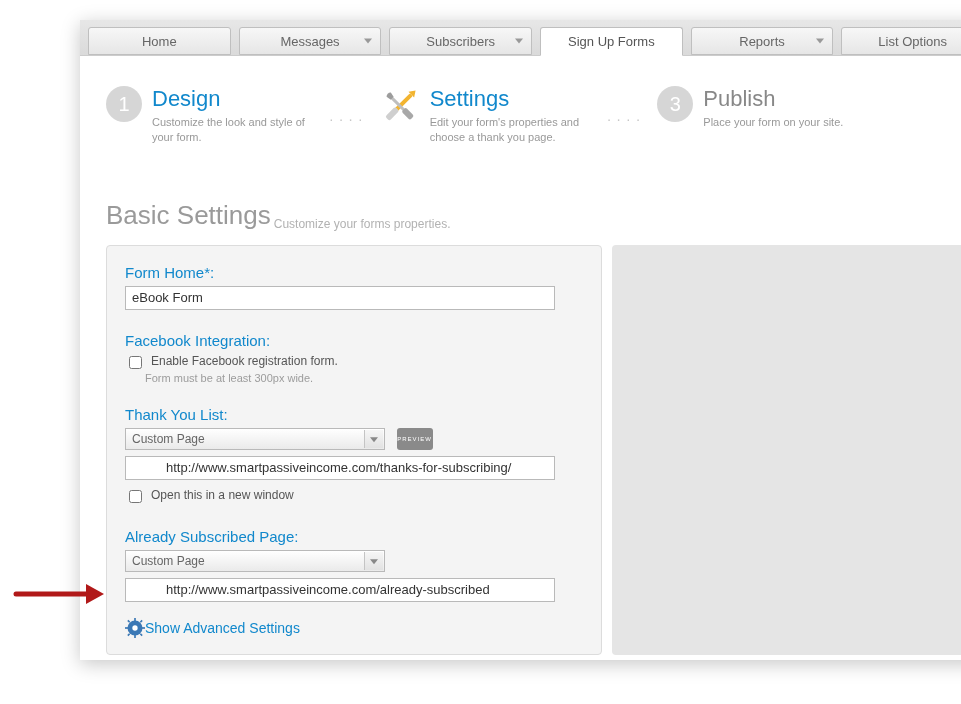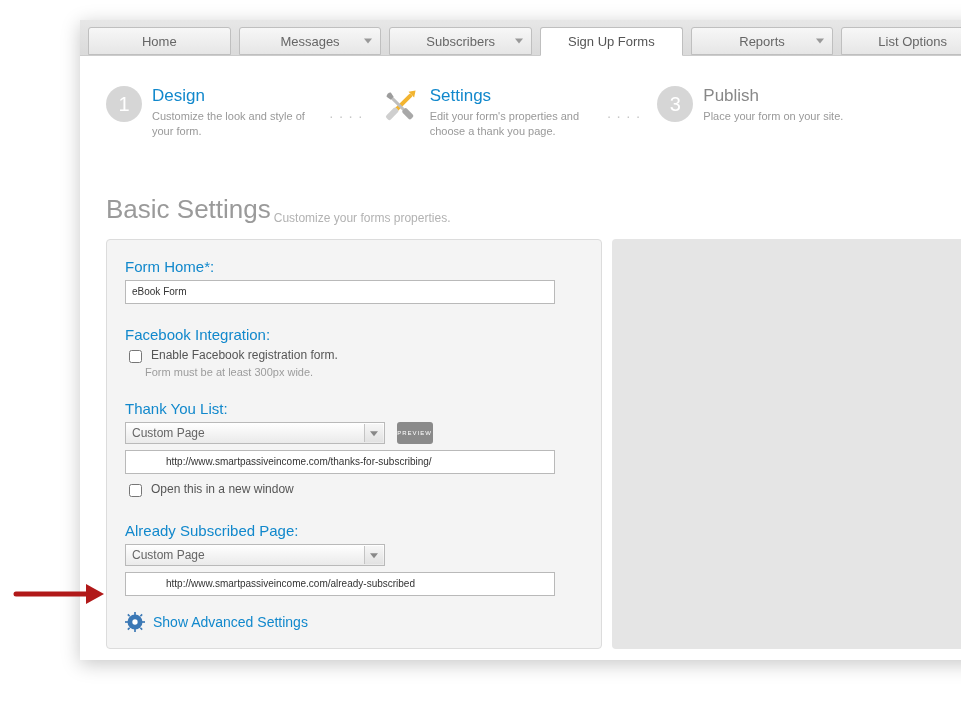--- a/index.html
+++ b/index.html
@@ -71,21 +71,21 @@
     color:#fff;
     font-size:20px;
     font-weight:400;
     display:flex;align-items:center;justify-content:center;
     margin-right:10px;
     flex:none;
   }
   .stepicon{width:40px;height:40px;margin-right:10px;flex:none;position:relative;}
   .step h3{
     margin:0 0 3px 0;
-    font-size:17px;
+    font-size:22px;
     font-weight:400;
     color:#1188cc;
     cursor:pointer;
   }
   .step h3.muted{color:#888;cursor:default;}
   .step p{
     margin:0;
     font-size:11px;
     color:#999;
     line-height:1.35;
@@ -140,21 +140,21 @@
     font-size:15px;
     margin:0 0 5px 0;
   }
   .field-label.mt{margin-top:22px;}
   .text-input, .url-input{
     width:430px;
     height:24px;
     border:1px solid #b9b9b9;
     background:#fff;
     font-family:inherit;
-    font-size:10px;
+    font-size:13px;
     padding:0 6px;
     color:#333;
     box-sizing:border-box;
   }
   .select{
     width:260px;
     height:22px;
     border:1px solid #b9b9b9;
     background:linear-gradient(#fff,#eaeaea);
     font-size:12px;
@@ -199,21 +199,20 @@
     align-items:flex-start;
     gap:6px;
     margin-top:4px;
     font-size:12px;
   }
   .check-row input{margin-top:2px;}
   .small-note{color:#9c9c9c;font-size:11px;margin-left:20px;}
   .adv-row{
     display:flex;
     align-items:center;
-    gap:8px;
     color:#1188cc;
     font-size:14px;
     margin-top:16px;
     cursor:pointer;
   }
   .gear-icon{
     width:20px;height:20px;flex:none;
   }
   
   .arrow{

